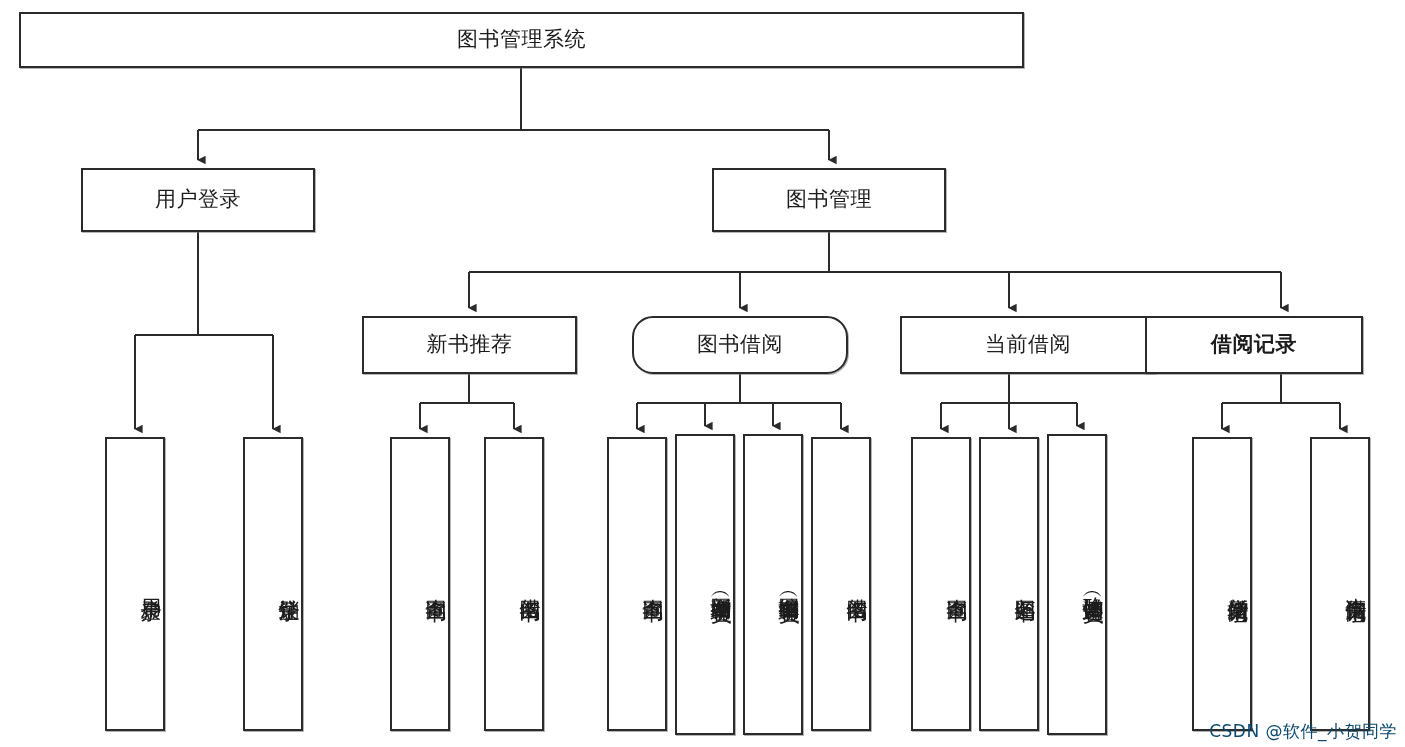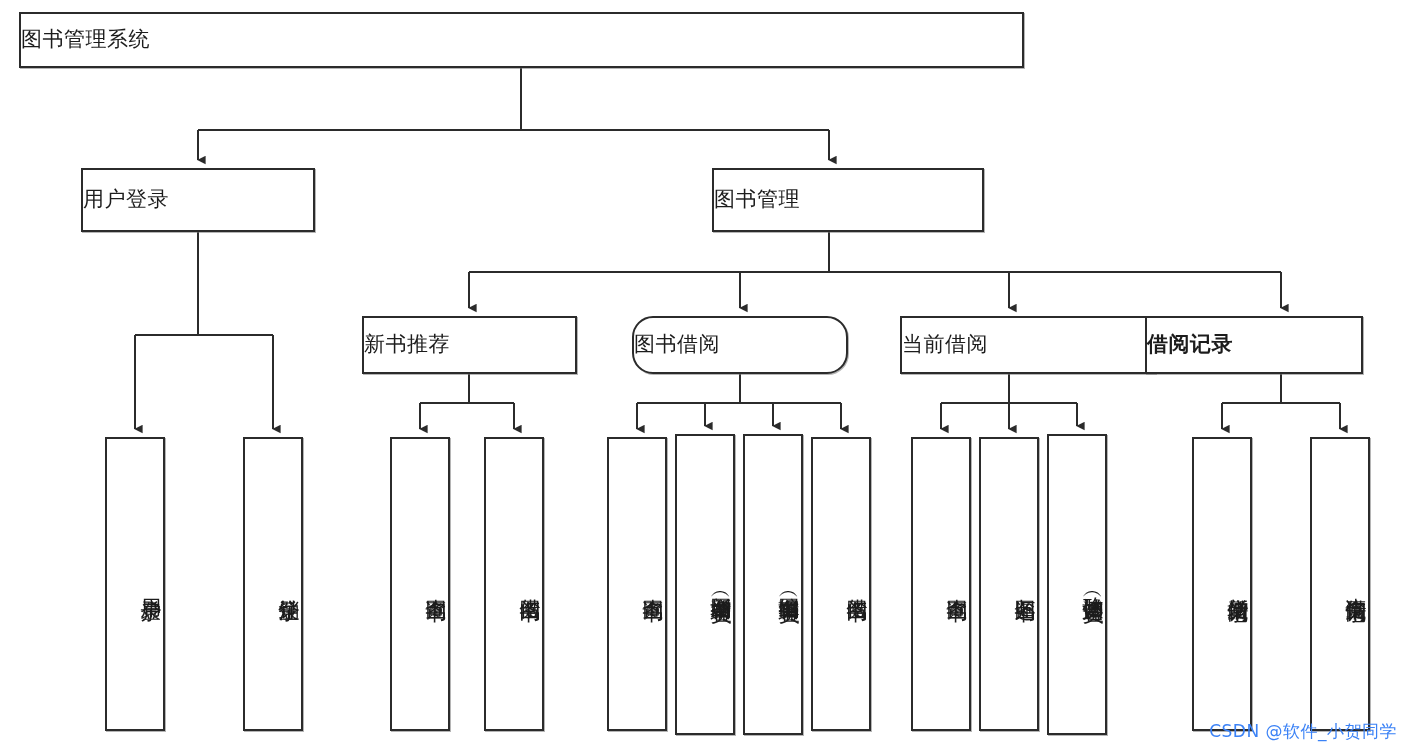--- a/index.html
+++ b/index.html
@@ -27,21 +27,21 @@
     pointer-events: none;
   }
   .node {
     position: absolute;
     box-sizing: border-box;
     background: #ffffff;
     border: 2px solid #2b2b2b;
     box-shadow: 1px 1px 0 rgba(120,120,120,0.55);
     display: flex;
     align-items: center;
-    justify-content: flex-start;
+    justify-content: center;
     color: #1c1c1c;
   }
   .node-h {
     font-size: 21px;
     line-height: 1.1;
     letter-spacing: 0.5px;
     white-space: nowrap;
   }
   .node-v {
     writing-mode: vertical-rl;
@@ -67,21 +67,21 @@
   }
   #node-user-login {
     left: 81px;
     top: 168px;
     width: 234px;
     height: 64px;
   }
   #node-book-mgmt {
     left: 712px;
     top: 168px;
-    width: 272px;
+    width: 234px;
     height: 64px;
   }
   #node-new-book-rec {
     left: 362px;
     top: 316px;
     width: 215px;
     height: 58px;
   }
   #node-book-borrow {
     left: 632px;
@@ -110,21 +110,21 @@
   }
   .leaf-tall {
     top: 434px;
     height: 301px;
   }
   #watermark {
     position: absolute;
     right: 8px;
     bottom: 4px;
     font-size: 17px;
-    color: #3b82f6;
+    color: #0c4a6e;
     white-space: nowrap;
     letter-spacing: 0.5px;
   }
 </style>
 </head>
 <body>
 
 <div id="diagram-root">
 
   <svg id="edge-layer" viewBox="0 0 1405 747" xmlns="http://www.w3.org/2000/svg">

